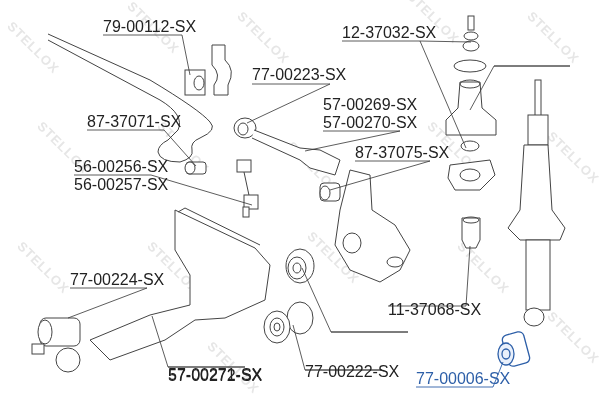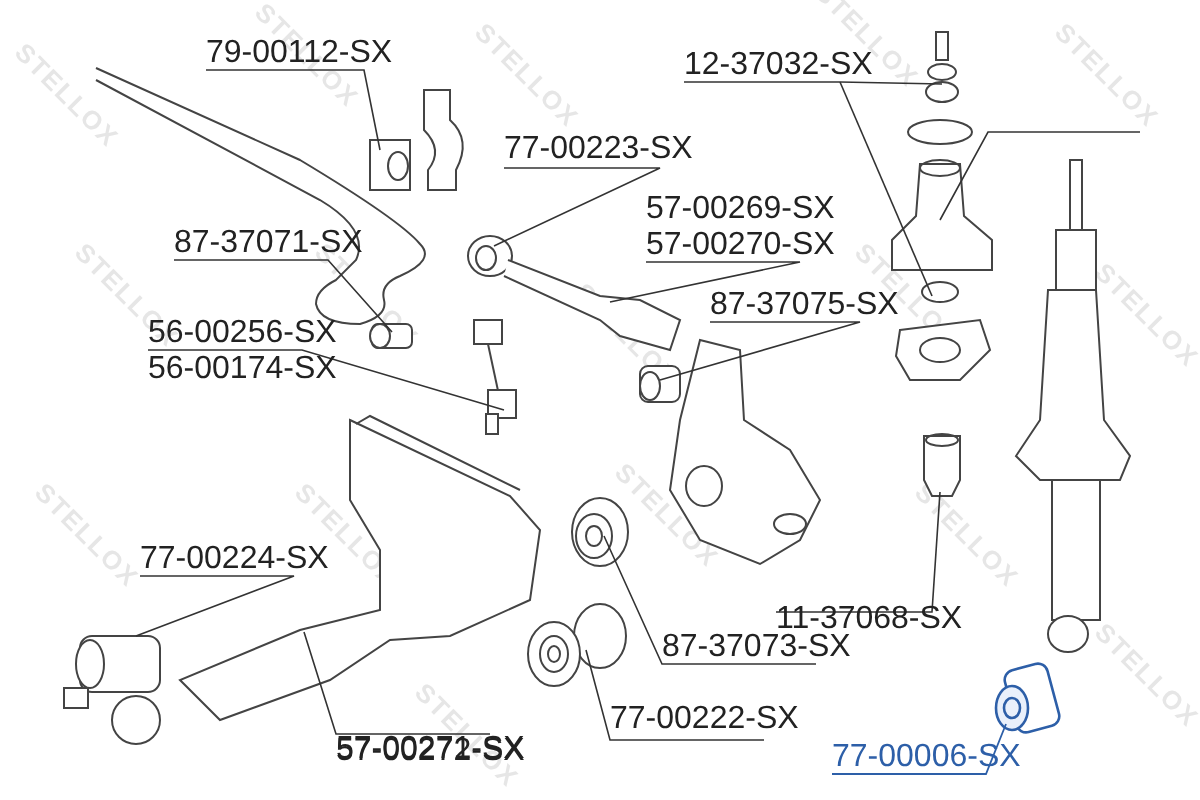--- a/index.html
+++ b/index.html
@@ -120,22 +120,21 @@
     <polyline points="416,387 493,387 503,362" stroke="#2d5fa8" stroke-width="0.9"></polyline>
   </svg>
 
   <div class="lbl" style="left:103px;top:20px;">79-00112-SX</div>
   <div class="lbl" style="left:252px;top:68px;">77-00223-SX</div>
   <div class="lbl" style="left:323px;top:98px;">57-00269-SX</div>
   <div class="lbl" style="left:323px;top:116px;">57-00270-SX</div>
   <div class="lbl" style="left:87px;top:115px;">87-37071-SX</div>
   <div class="lbl" style="left:355px;top:146px;">87-37075-SX</div>
   <div class="lbl" style="left:74px;top:160px;">56-00256-SX</div>
-  <div class="lbl" style="left:74px;top:178px;">56-00174-SX</div>
+  <div class="lbl" style="left:74px;top:178px;">56-00257-SX</div>
   <div class="lbl" style="left:342px;top:26px;">12-37032-SX</div>
   <div class="lbl" style="left:70px;top:273px;">77-00224-SX</div>
   <div class="lbl" style="left:168px;top:368px;">57-00271-SX</div>
   <div class="lbl" style="left:168px;top:369px;">57-00272-SX</div>
   <div class="lbl" style="left:388px;top:303px;">11-37068-SX</div>
-  <div class="lbl" style="left:331px;top:317px;">87-37073-SX</div>
-  <div class="lbl" style="left:305px;top:353px;">77-00222-SX</div>
+  <div class="lbl" style="left:305px;top:365px;">77-00222-SX</div>
   <div class="lbl hl" style="left:416px;top:372px;">77-00006-SX</div>
 </div>
 
 </body></html>

